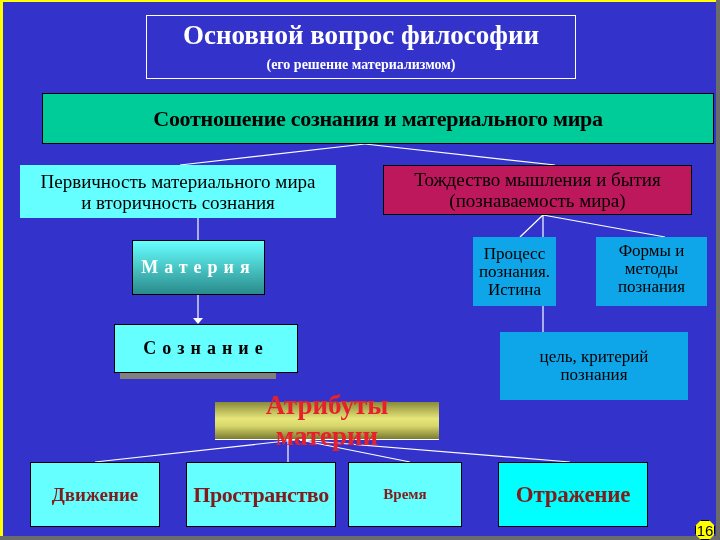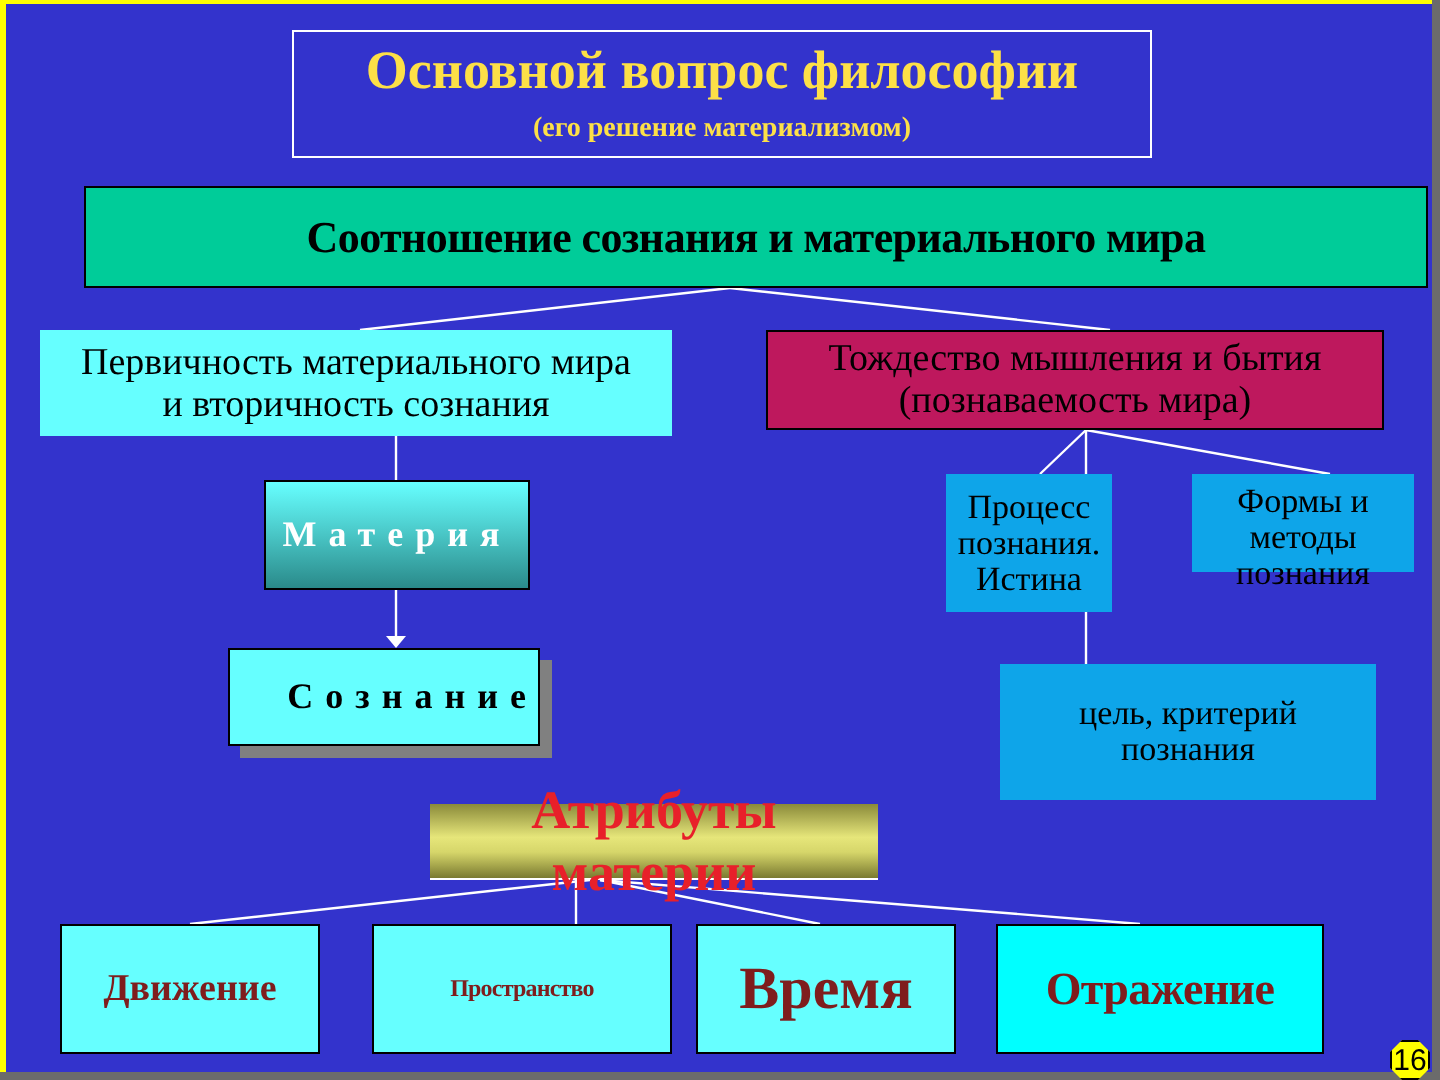--- a/index.html
+++ b/index.html
@@ -1,38 +1,38 @@
 <!DOCTYPE html>
 <html><head>
 <meta charset="utf-8">
 <style>
   html, body { margin: 0; padding: 0; }
   body { width: 720px; height: 540px; position: relative; overflow: hidden; background: #6b6b6b; font-family: "Liberation Serif", serif; }
   #slide { position: absolute; left: 0; top: 0; width: 716px; height: 536px; background: #3333cc; border-top: 2px solid #ffff00; border-left: 3px solid #ffff00; box-sizing: border-box; }
   .box { position: absolute; box-sizing: border-box; display: flex; align-items: center; justify-content: center; text-align: center; }
   svg.lines { position: absolute; left: 0; top: 0; width: 720px; height: 540px; pointer-events: none; }
-  .title-box { left: 146px; top: 15px; width: 430px; height: 64px; border: 1px solid #ffffff; flex-direction: column; color: #fde047; font-weight: bold; }
+  .title-box { left: 146px; top: 15px; width: 430px; height: 64px; border: 1px solid #ffffff; flex-direction: column; color: #ffffff; font-weight: bold; }
   .title-main { font-size: 27px; line-height: 32px; }
   .title-sub { font-size: 14px; line-height: 20px; margin-top: 4px; }
   .teal { left: 42px; top: 93px; width: 672px; height: 51px; background: #00cc99; border: 1px solid #000; font-size: 22px; font-weight: bold; color: #000; font-family: "Liberation Serif", serif; letter-spacing: -0.3px; }
   .cyan-left { left: 20px; top: 165px; width: 316px; height: 53px; background: #66ffff; font-size: 19px; line-height: 21px; color: #000; }
   .yellow { left: 383px; top: 165px; width: 309px; height: 50px; background: #be185d; border: 1px solid #000; font-size: 19px; line-height: 21px; color: #000; }
   .materia { left: 132px; top: 240px; width: 133px; height: 55px; background: linear-gradient(to bottom, #66ffff 0%, #55dddd 30%, #2a8a8a 100%); border: 1px solid #000; color: #ffffff; font-weight: bold; font-size: 18px; letter-spacing: 6px; }
   .soznanie-shadow { position: absolute; left: 120px; top: 330px; width: 156px; height: 49px; background: #808080; }
-  .soznanie { left: 114px; top: 324px; width: 156px; height: 49px; background: #66ffff; border: 1px solid #000; font-weight: bold; font-size: 18px; letter-spacing: 6px; color: #000; justify-content: flex-end; }
+  .soznanie { left: 114px; top: 324px; width: 184px; height: 49px; background: #66ffff; border: 1px solid #000; font-weight: bold; font-size: 18px; letter-spacing: 6px; color: #000; }
   .orange { background: #0ea5e9; border: 1px solid #0ea5e9; color: #000; font-size: 17px; line-height: 18px; }
   .process { left: 473px; top: 237px; width: 83px; height: 69px; }
-  .forms { left: 596px; top: 237px; width: 111px; height: 49px; align-items: flex-start; padding-top: 4px; }
+  .forms { left: 596px; top: 237px; width: 111px; height: 69px; align-items: flex-start; padding-top: 4px; }
   .practice { left: 500px; top: 332px; width: 188px; height: 68px; }
   .attr { left: 215px; top: 402px; width: 224px; height: 38px; background: linear-gradient(to bottom, #8a8a3a 0%, #e6e67a 45%, #d6d66a 65%, #7a7a30 100%); border-bottom: 1px solid #fff; color: #e8202a; font-weight: bold; font-size: 27px; }
   .bottom { top: 462px; height: 65px; background: #66ffff; border: 1px solid #000; font-weight: bold; color: #7f1d1d; }
   .b1 { left: 30px; width: 130px; font-size: 19px; }
-  .b2 { left: 186px; width: 150px; font-size: 12px; letter-spacing: -0.4px; }
-  .b3 { left: 348px; width: 130px; font-size: 30px; }
-  .b4 { left: 498px; width: 164px; font-size: 23px; background: #00ffff; letter-spacing: -0.3px; }
+  .b2 { left: 186px; width: 150px; font-size: 22px; letter-spacing: -0.4px; }
+  .b3 { left: 348px; width: 114px; font-size: 15px; }
+  .b4 { left: 498px; width: 150px; font-size: 23px; background: #00ffff; letter-spacing: -0.3px; }
   .page-num { position: absolute; left: 695px; top: 520px; width: 20px; height: 20px; background: #ffff00; border: 1px solid #000; box-sizing: border-box; clip-path: polygon(30% 0, 70% 0, 100% 30%, 100% 70%, 70% 100%, 30% 100%, 0 70%, 0 30%); font-family: "Liberation Sans", sans-serif; font-size: 15px; display: flex; align-items: center; justify-content: center; color: #000; }
 </style>
 </head>
 <body>
 
 <div id="slide"></div>
 
 <svg class="lines" viewBox="0 0 720 540">
   <g stroke="#ffffff" stroke-width="1.2" fill="none">
 

